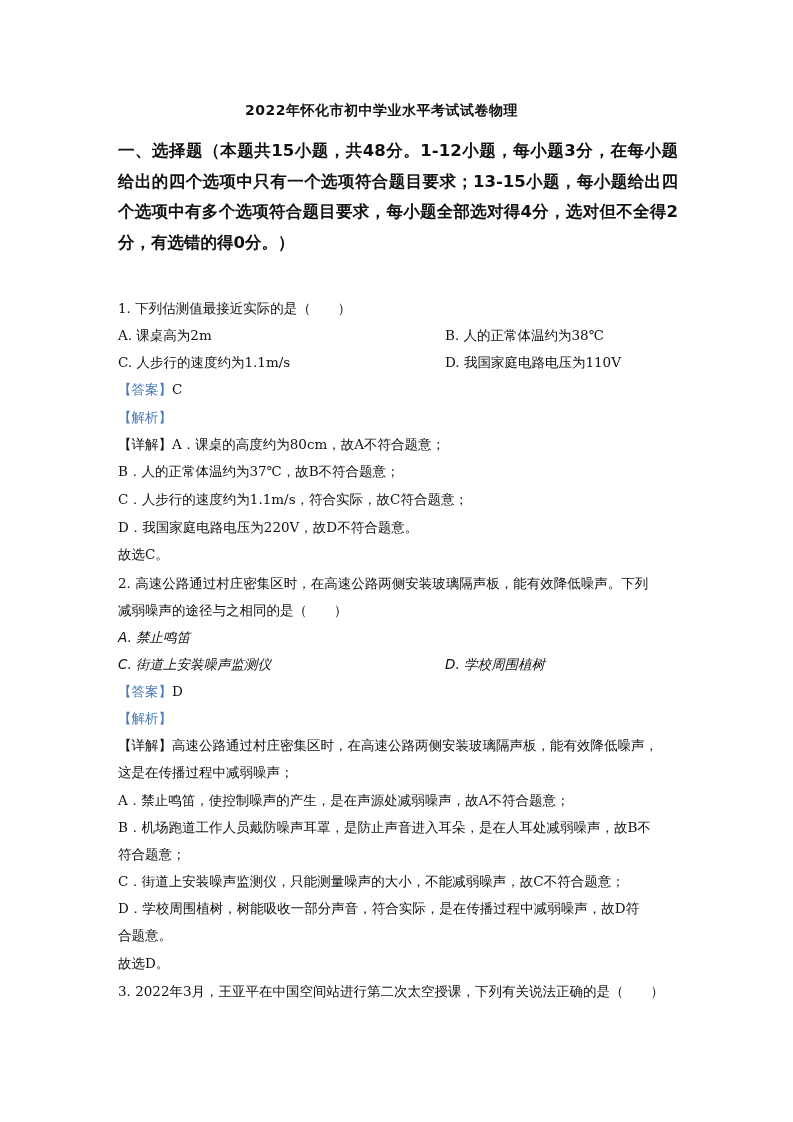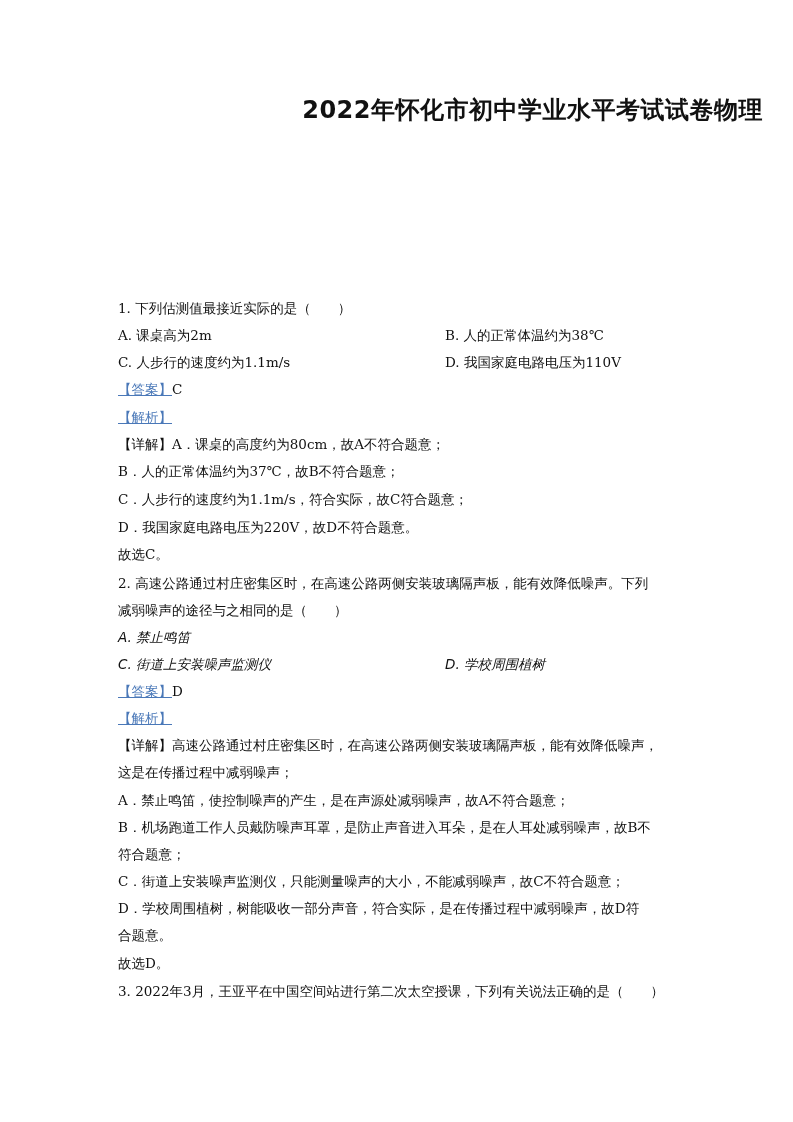--- a/index.html
+++ b/index.html
@@ -1,36 +1,37 @@
 <!DOCTYPE html>
 <html><head>
 <meta charset="utf-8">
 <style>
   html, body { margin: 0; padding: 0; background: #ffffff; }
   body { width: 793px; height: 1122px; position: relative; overflow: hidden;
          font-family: "DejaVu Serif", "Liberation Serif", serif; color: #111; }
   .page { position: absolute; left: 0; top: 0; width: 793px; height: 1122px; }
-  .title { position: absolute; top: 96px; left: 0; width: 763px; text-align: right;
-           font-size: 24px; font-weight: bold; letter-spacing: 0.5px; line-height: 28px;
+  .title { position: absolute; top: 96px; left: 0; width: 763px; text-align: center;
+           font-size: 14px; font-weight: bold; letter-spacing: 0.5px; line-height: 28px;
            font-family: "DejaVu Sans", "Liberation Sans", sans-serif; }
   .section { position: absolute; top: 136px; left: 118px; width: 560px;
              font-size: 16.5px; font-weight: bold; line-height: 30.5px;
              font-family: "DejaVu Sans", "Liberation Sans", sans-serif; text-align: justify; }
   .line { position: absolute; left: 118px; font-size: 13.5px; line-height: 20px; white-space: nowrap; margin-top: 37px; }
   .col2 { left: 445px; }
-  .tag { color: #4a78b8; text-decoration: underline; }
+  .tag { color: #4a78b8; }
   .mono-ish { font-family: "DejaVu Sans", "Liberation Sans", sans-serif; font-style: italic; }
 </style>
 </head>
 <body>
 
 <div class="page">
 
   <div class="title">2022年怀化市初中学业水平考试试卷物理</div>
 
+  <div class="section">一、选择题（本题共15小题，共48分。1-12小题，每小题3分，在每小题给出的四个选项中只有一个选项符合题目要求；13-15小题，每小题给出四个选项中有多个选项符合题目要求，每小题全部选对得4分，选对但不全得2分，有选错的得0分。）</div>
 
   <div class="line" style="top:261px">1. 下列估测值最接近实际的是（　　）</div>
   <div class="line" style="top:288px">A.  课桌高为2m</div>
   <div class="line col2" style="top:288px">B.  人的正常体温约为38℃</div>
   <div class="line" style="top:315px">C.  人步行的速度约为1.1m/s</div>
   <div class="line col2" style="top:315px">D.  我国家庭电路电压为110V</div>
 
   <div class="line" style="top:342px">
     <span class="tag">【答案】</span><span>C</span>
   </div>

